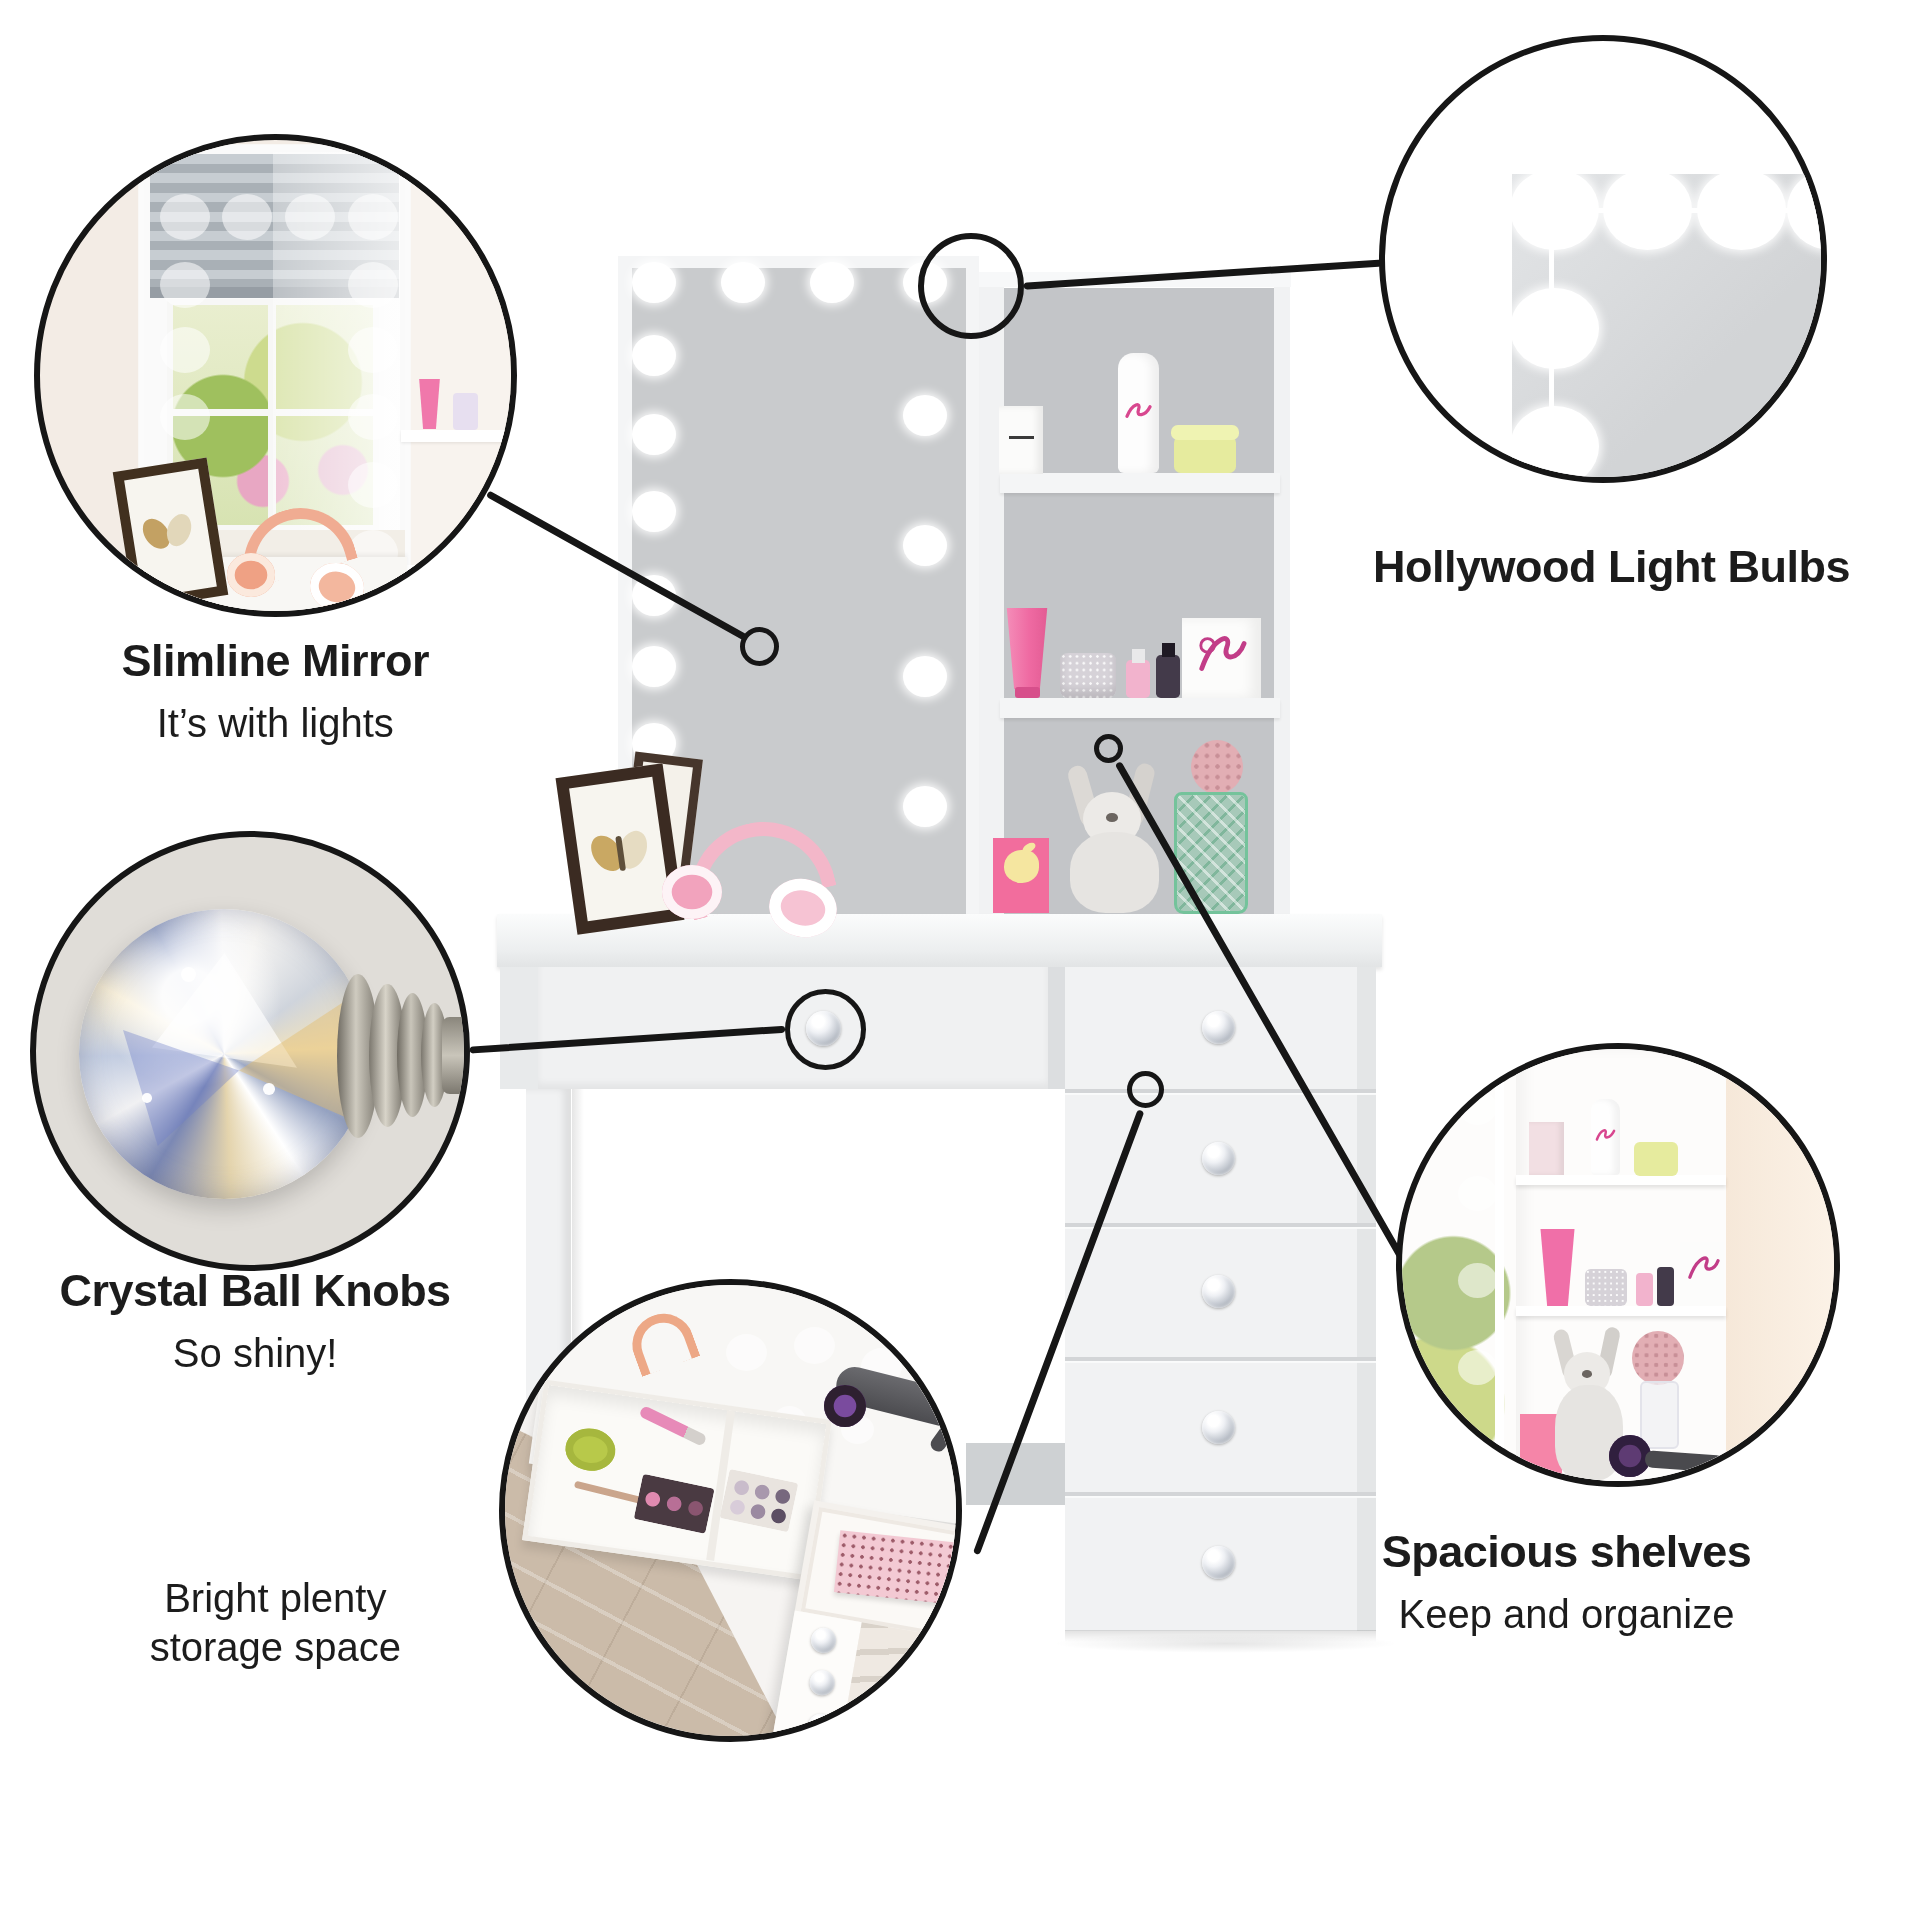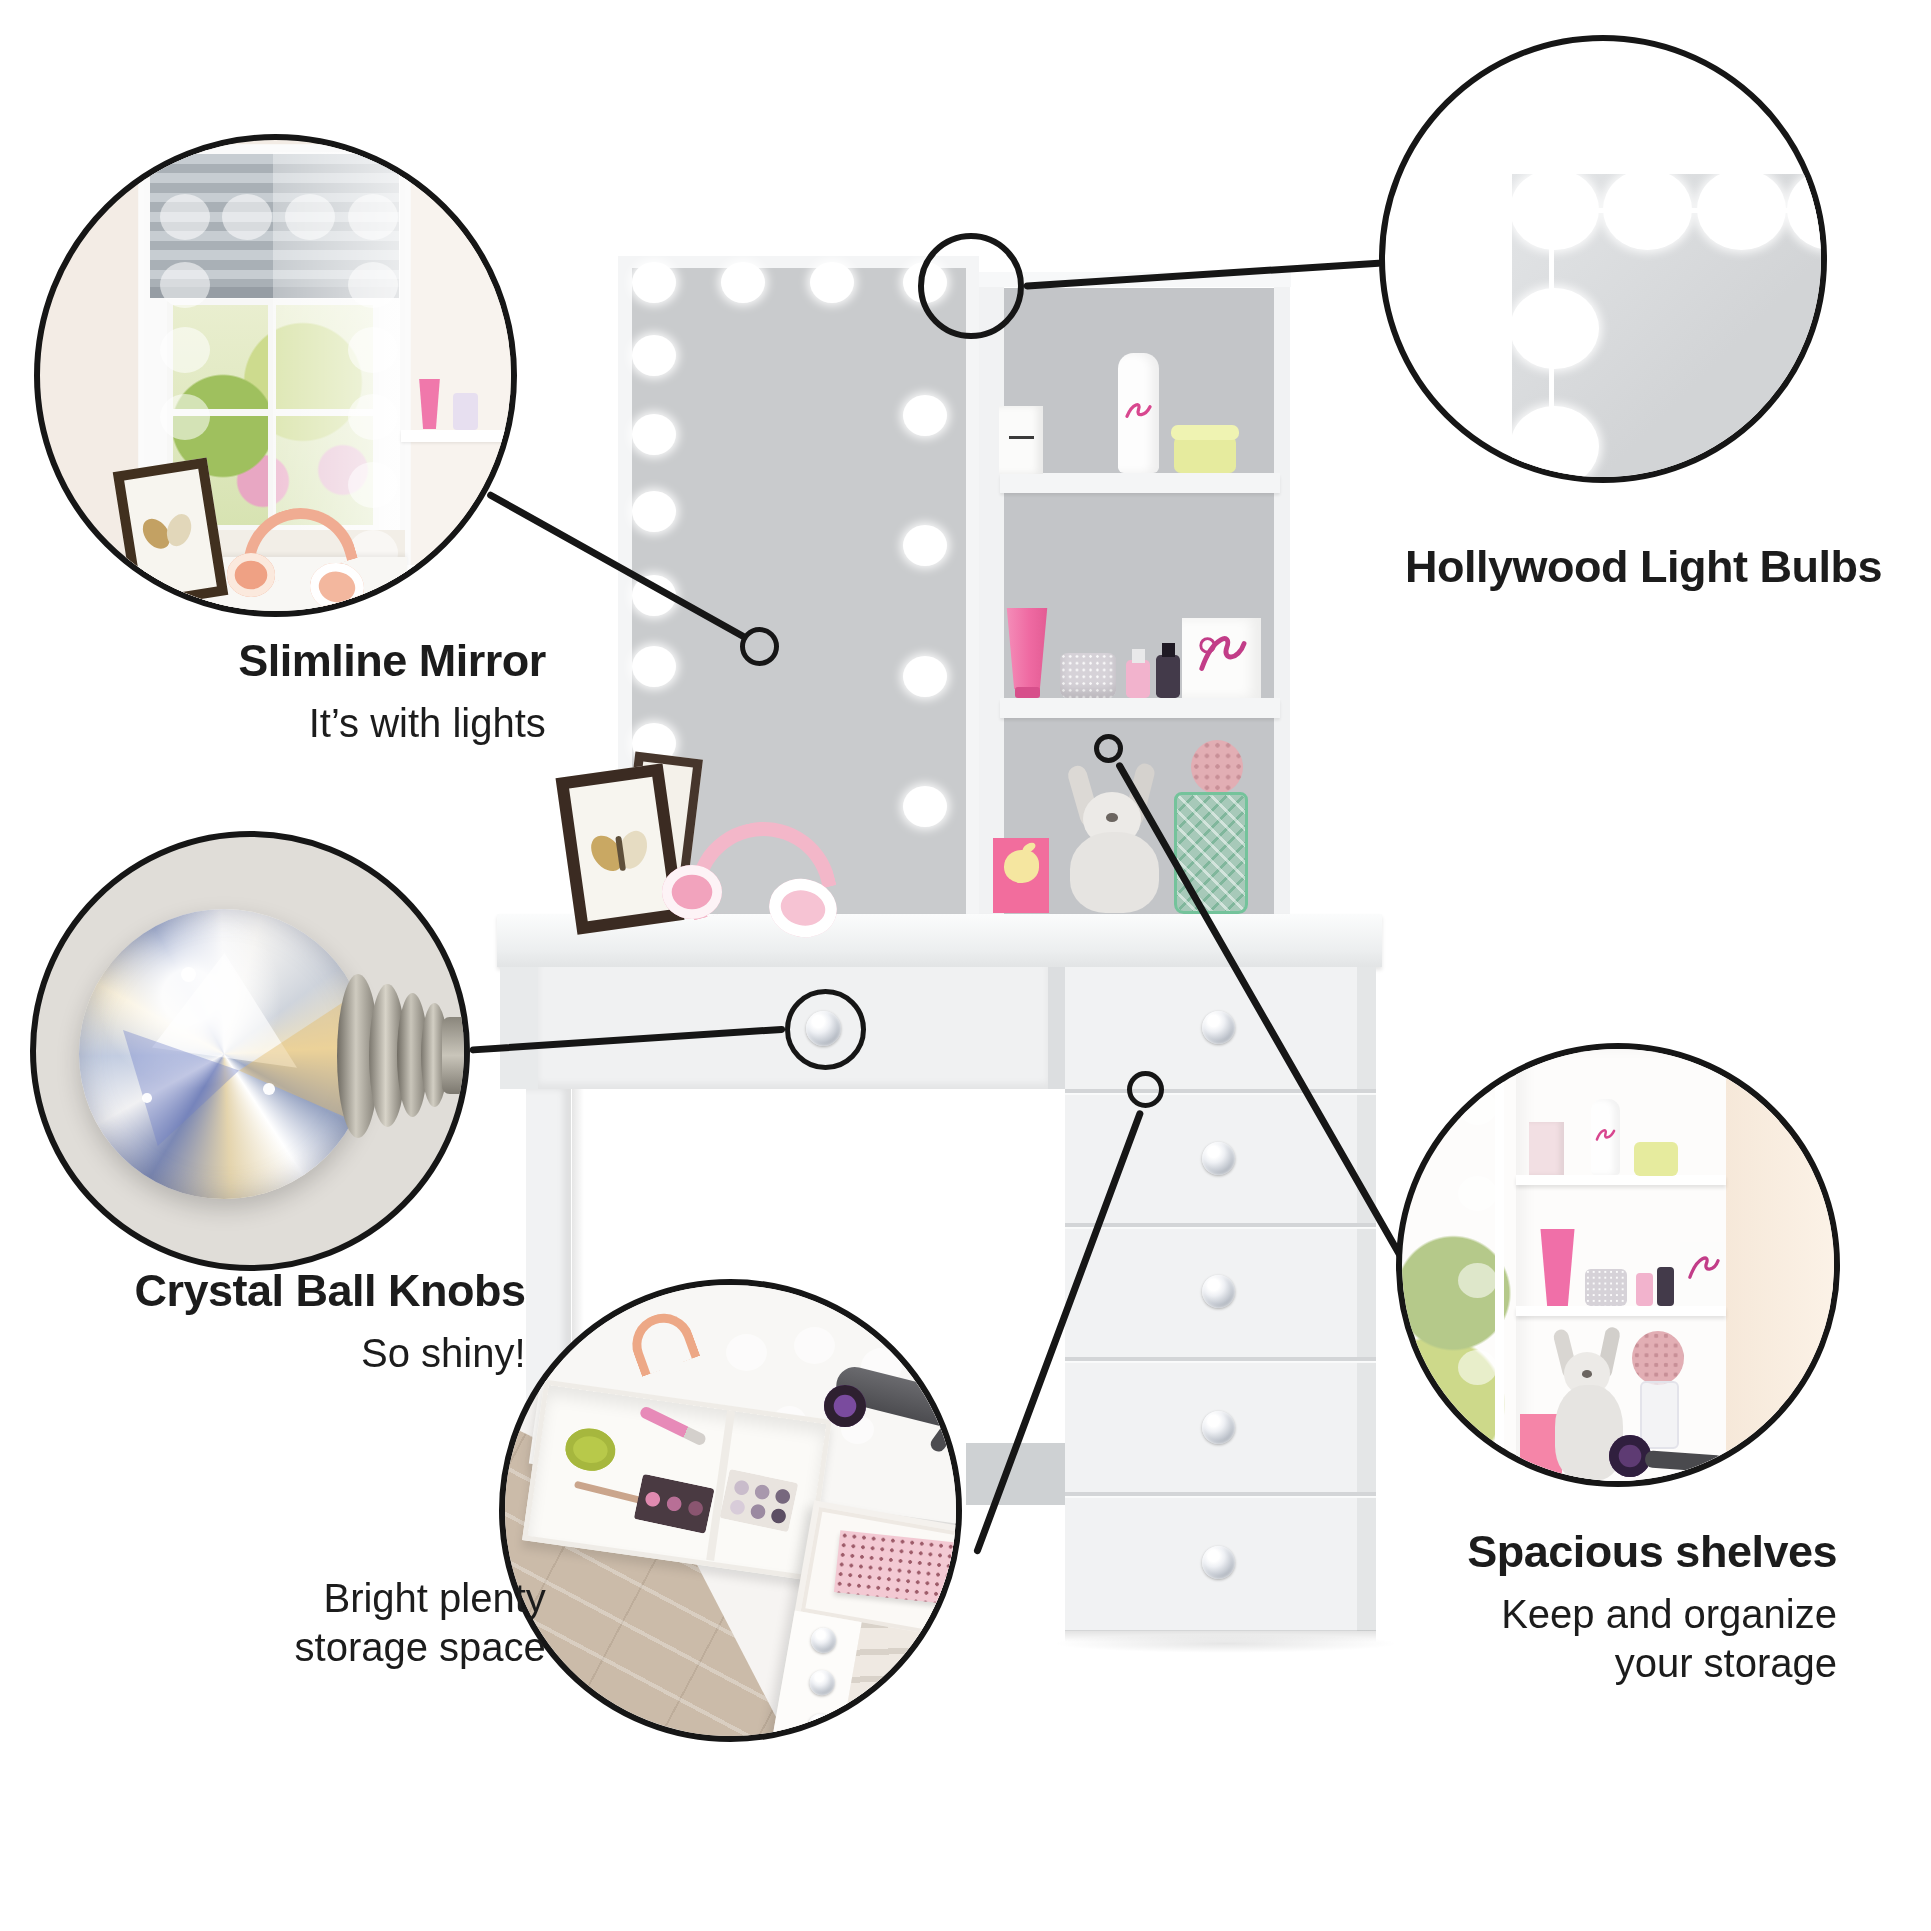--- a/index.html
+++ b/index.html
@@ -12,21 +12,21 @@
   .knob{position:absolute;border-radius:50%;
         background:radial-gradient(circle at 35% 30%,#ffffff 0 18%,#eef0f4 35%,#c3c8d0 62%,#969ca6 86%,#b9bec6);
         box-shadow:0 1px 2.9px rgba(0,0,0,.28), inset 0 0 3.9px rgba(255,255,255,.95);}
   .bulb{position:absolute;border-radius:50%;background:#fff;box-shadow:0 0 9.7px 2.9px rgba(255,255,255,.85);}
   .faint .bulb{opacity:.55;box-shadow:none;}
   
   .cline{position:absolute;height:6.8px;background:var(--ink,#161616);transform-origin:0 50%;border-radius:3.9px;z-index:6;}
   .ring{position:absolute;border:5.8px solid var(--ink,#161616);border-radius:50%;box-sizing:border-box;z-index:7;}
   .callout{position:absolute;border:6.8px solid var(--ink,#161616);border-radius:50%;overflow:hidden;
            box-sizing:border-box;background:#fff;z-index:10;}
-  .cap{position:absolute;text-align:right;z-index:11;}
+  .cap{position:absolute;text-align:center;z-index:11;}
   .cap h3{font-size:45px;font-weight:700;margin:0 0 11.6px;letter-spacing:-0.5px;}
   .cap p{font-size:40px;margin:0;line-height:49px;}
   
   .wing{position:absolute;border-radius:50%;background:#c3a163;}
   .sparkle{position:absolute;border-radius:50%;background:rgba(255,255,255,.95);}
 </style>
 </head>
 <body>
 
 <div class="stage">
@@ -307,17 +307,16 @@
     <h3>Crystal Ball Knobs</h3>
     <p>So shiny!</p>
   </div>
   <div class="cap" style="left:4.8px;top:1574px;width:541px;">
     <p>Bright plenty</p>
     <p>storage space</p>
   </div>
   <div class="cap" style="left:1296px;top:1526px;width:541px;">
     <h3>Spacious shelves</h3>
     <p>Keep and organize</p>
-    <p>your storage</p>
   </div>
 
 </div>
 
 
 </body></html>

